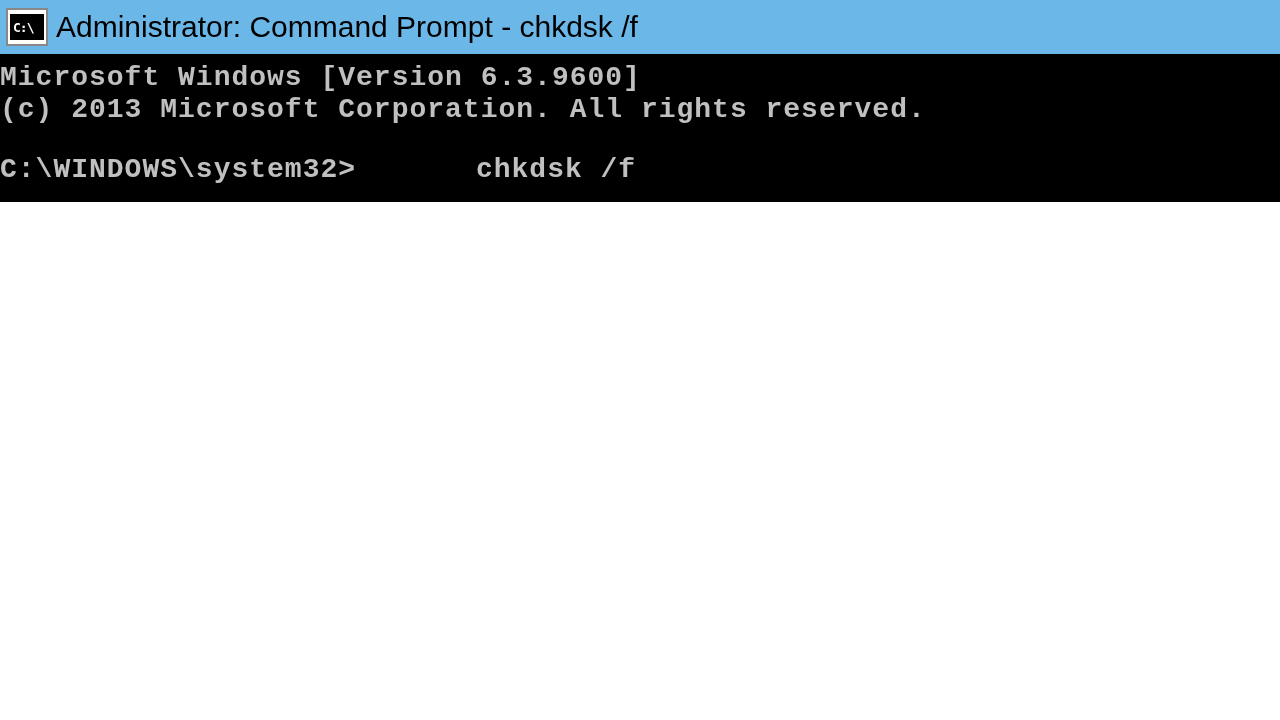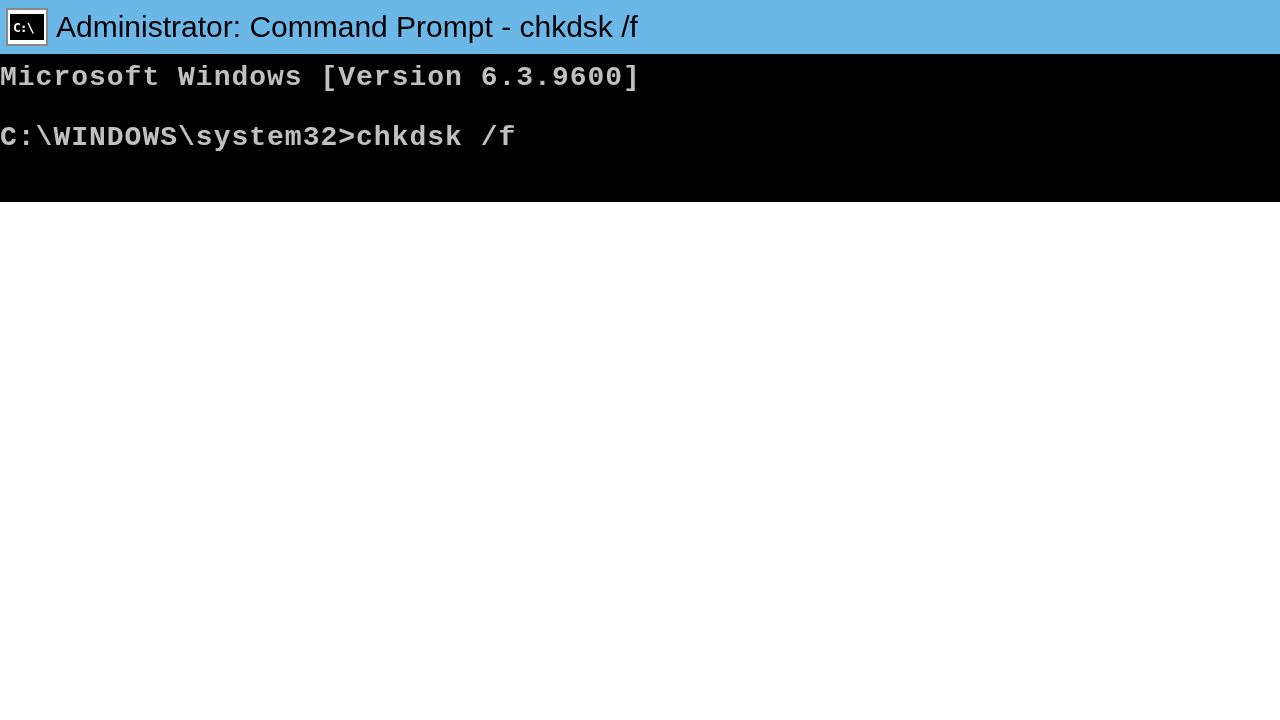--- a/index.html
+++ b/index.html
@@ -79,30 +79,32 @@
     .terminal-input {
       background: transparent;
       border: none;
       color: #c0c0c0;
       font-family: "Courier New", monospace;
       font-size: 28px;
       font-weight: bold;
       letter-spacing: 1px;
       outline: none;
       width: 400px;
+      text-align: center;
     }
   </style>
 </head>
 <body>
 
 <div class="titlebar">
   <div class="titlebar-icon">
     <div class="titlebar-icon-inner">
       <span class="titlebar-icon-text">C:\</span>
     </div>
   </div>
   <div class="titlebar-title">Administrator: Command Prompt - chkdsk  /f</div>
 </div>
 
 <div class="terminal">
   <div class="terminal-line">Microsoft Windows [Version 6.3.9600]</div>
+  <div class="terminal-line">(c) 2013 Microsoft Corporation. All rights reserved.</div>
   <div class="terminal-line prompt-line"><span>C:\WINDOWS\system32&gt;</span><input class="terminal-input" type="text" value="chkdsk /f" style=""></div>
 </div>
 
 </body></html>

